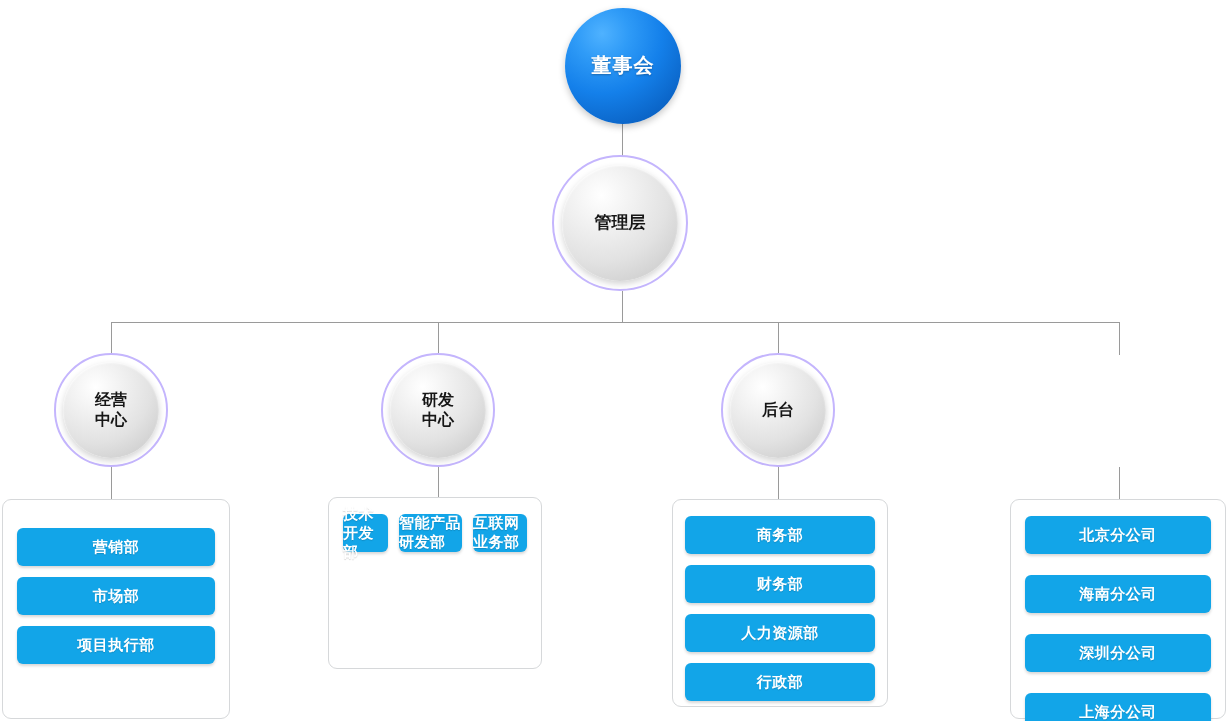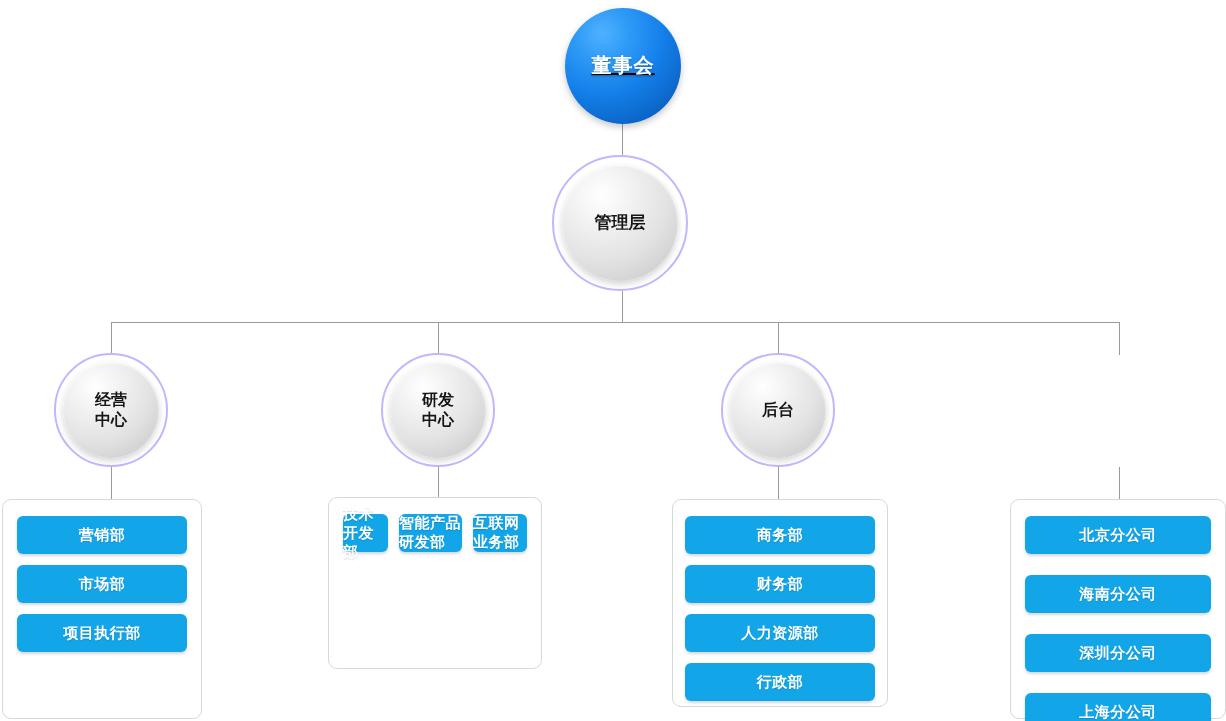--- a/index.html
+++ b/index.html
@@ -34,21 +34,20 @@
     top: 8px;
     width: 116px;
     height: 116px;
     border-radius: 50%;
     background:
       radial-gradient(circle at 32% 22%, #4fb2ff 0%, #2f9bf7 22%, #1480ea 50%, #0a62c4 82%, #0a5ebd 100%);
     box-shadow: 0 3px 7px rgba(0,0,0,0.22);
     display: flex;
     align-items: center;
     justify-content: center;
-    text-decoration: underline;
   }
   .node-board .label {
     color: #ffffff;
     font-size: 20px;
     font-weight: bold;
     letter-spacing: 1px;
     text-shadow: 0 1px 2px rgba(0,0,0,0.28);
     line-height: 1.18;
     text-align: center;
   }
@@ -178,21 +177,21 @@
     </div>
   </div>
 
   <div class="node-ring node-center" style="left:721px;">
     <div class="ball">
       <span class="label">后台</span>
     </div>
   </div>
 
 
-  <div class="group-box" style="left:2px; top:499px; width:200px; height:220px; padding:16px 14px;">
+  <div class="group-box" style="left:2px; top:499px; width:228px; height:220px; padding:28px 14px;">
     <div style="display:flex; flex-direction:column; gap:11px;">
       <div class="pill">营销部</div>
       <div class="pill">市场部</div>
       <div class="pill">项目执行部</div>
     </div>
   </div>
 
   <div class="group-box" style="left:328px; top:497px; width:214px; height:172px; padding:16px 14px;">
     <div style="display:flex; flex-direction:row; gap:11px;">
       <div class="pill">技术开发部</div>

